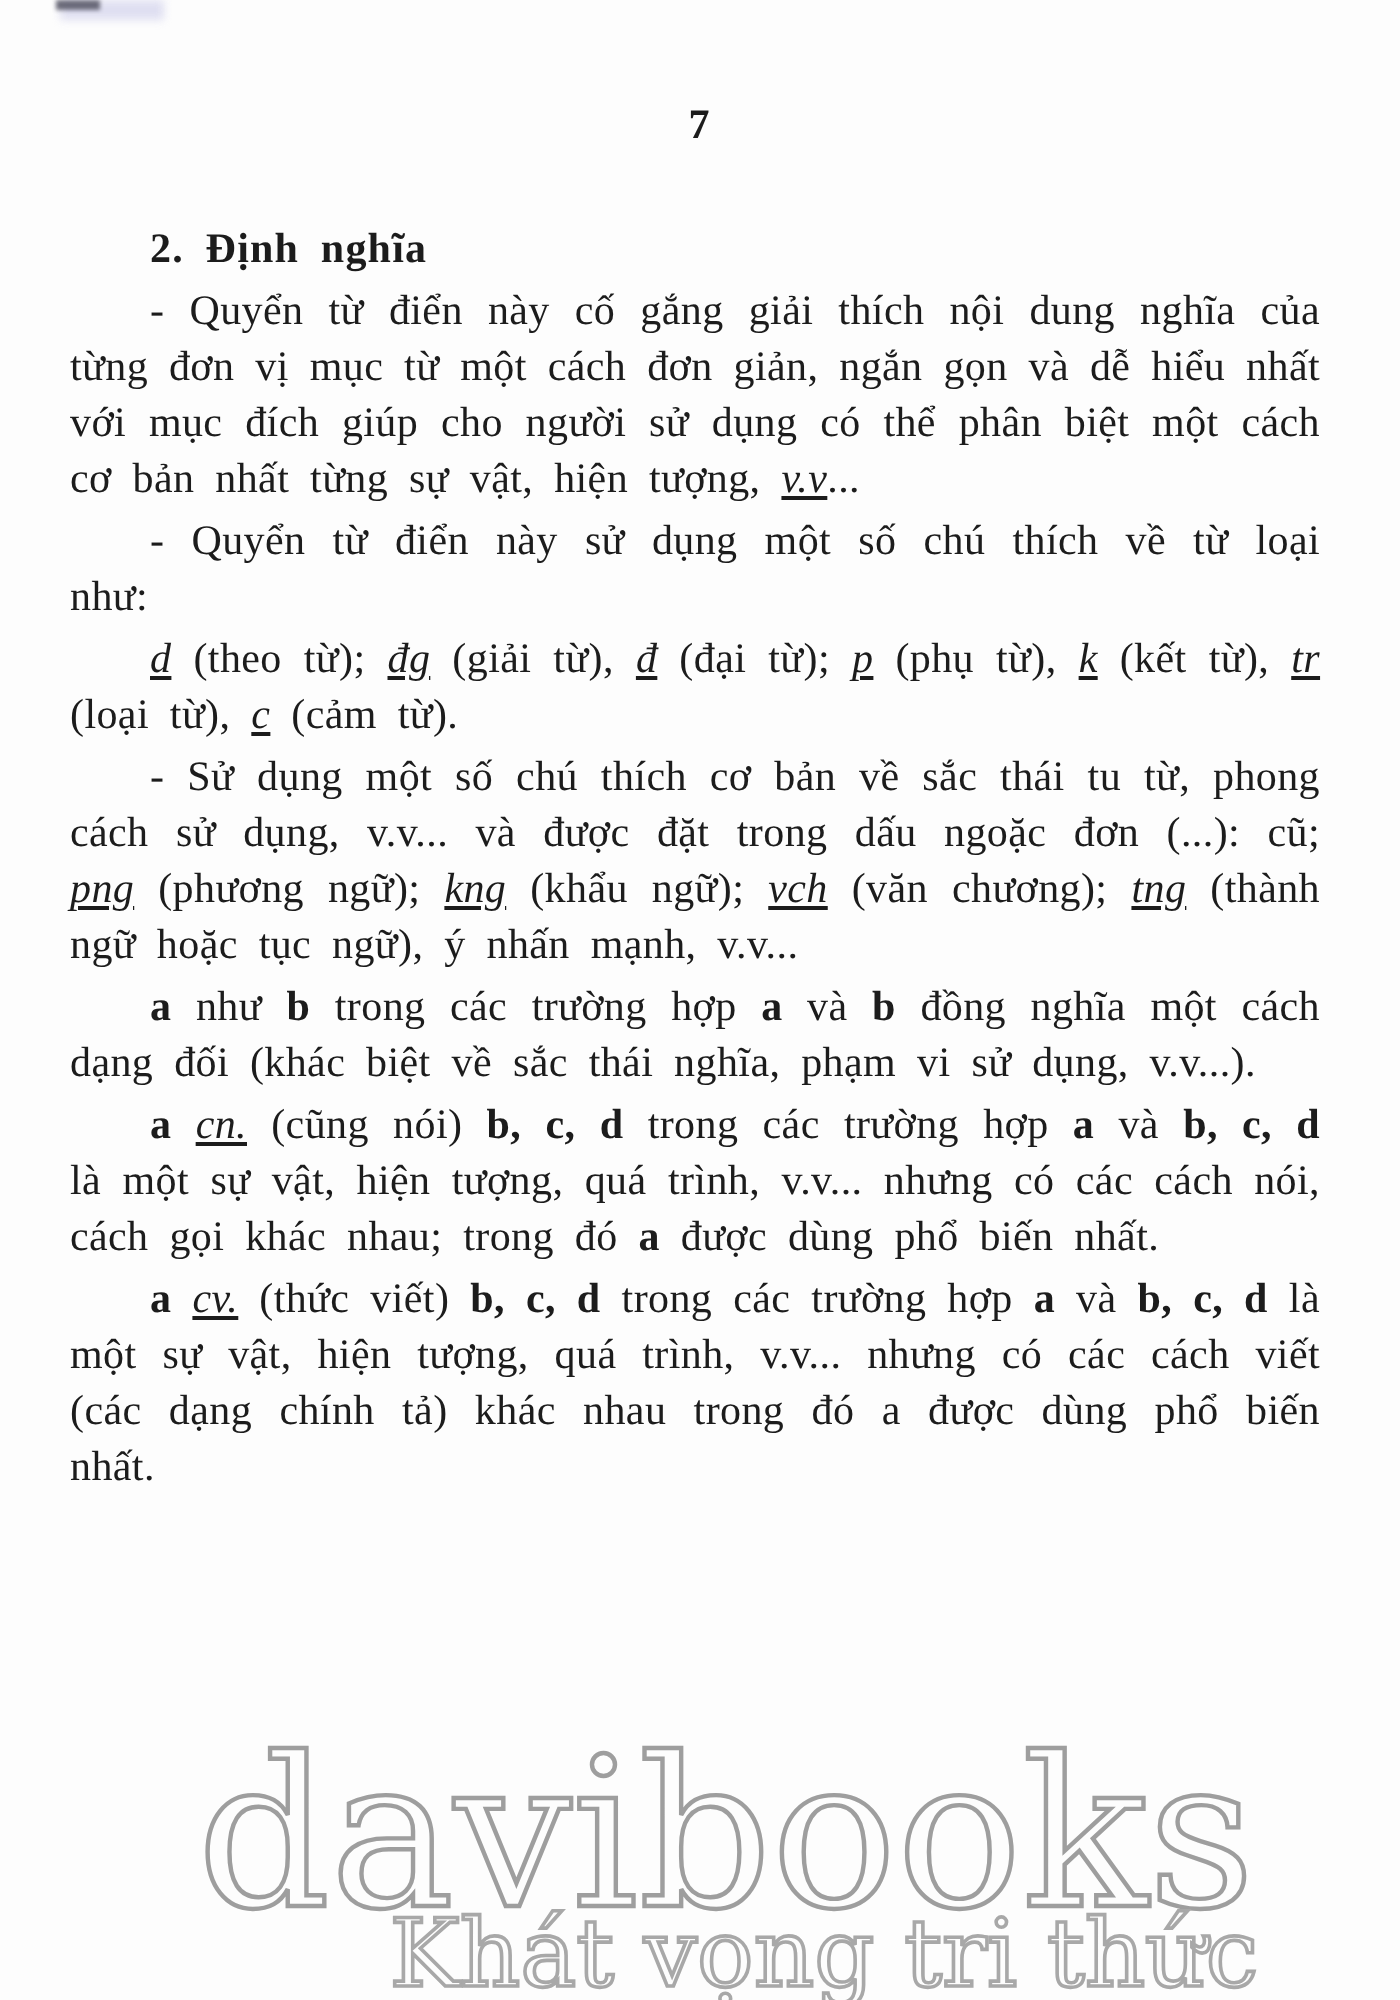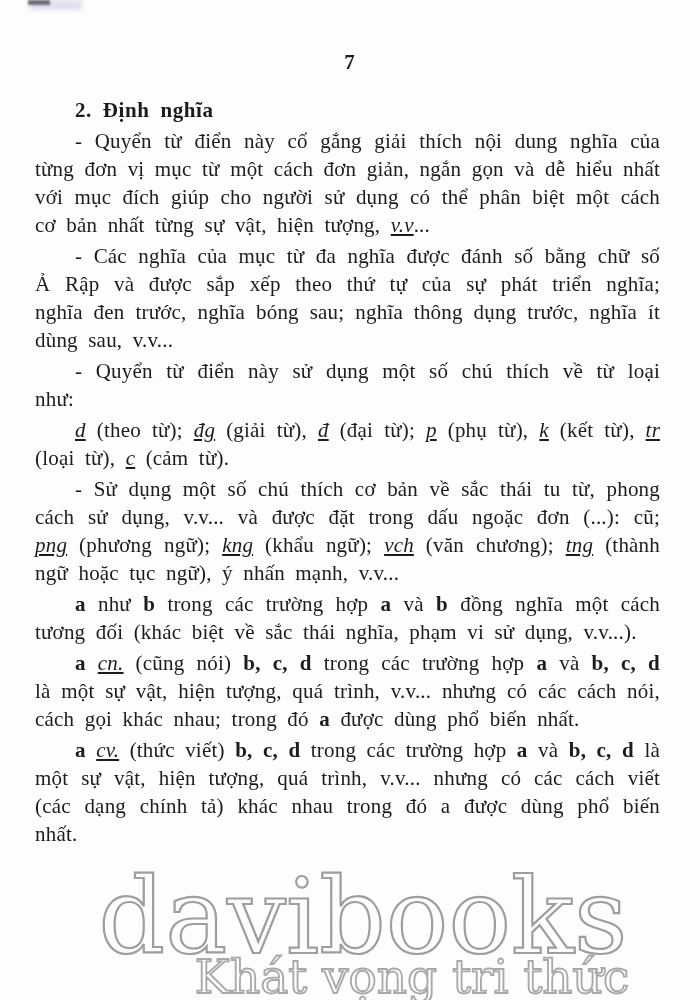--- a/index.html
+++ b/index.html
@@ -43,21 +43,21 @@
     word-spacing: 5px;
     letter-spacing: 0.2px;
   }
   .content p.para {
     margin: 3px 0;
     text-indent: 40px;
   }
   .content h2.heading {
     font-size: 21px;
     font-weight: bold;
-    margin: 9px 0 3px 0;
+    margin: 23px 0 3px 0;
     text-indent: 40px;
     letter-spacing: 0.6px;
   }
   .b { font-weight: bold; }
   .i { font-style: italic; text-decoration: underline; }
   .watermark {
     position: absolute;
     left: 0;
     top: 845px;
     pointer-events: none;
@@ -76,25 +76,24 @@
 <div class="page">
 
   <div class="scan-smudge-light"></div>
   <div class="scan-smudge-dark"></div>
 
   <div class="page-number">7</div>
 
   <div class="content">
       <h2 class="heading"><span>2. Định nghĩa</span></h2>
       <p class="para"><span>- Quyển từ điển này cố gắng giải thích nội dung nghĩa của từng đơn vị mục từ một cách đơn giản, ngắn gọn và dễ hiểu nhất với mục đích giúp cho người sử dụng có thể phân biệt một cách cơ bản nhất từng sự vật, hiện tượng, </span><span class="i">v.v</span><span>...</span></p>
-      <p class="para"><span>- Các nghĩa của mục từ đa nghĩa được đánh số bằng chữ số Ả Rập và được sắp xếp theo thứ tự của sự phát triển nghĩa; nghĩa đen trước, nghĩa bóng sau; nghĩa thông dụng trước, nghĩa ít dùng sau, v.v...</span></p>
       <p class="para"><span>- Quyển từ điển này sử dụng một số chú thích về từ loại như:</span></p>
       <p class="para"><span class="i">d</span><span> (theo từ); </span><span class="i">đg</span><span> (giải từ), </span><span class="i">đ</span><span> (đại từ); </span><span class="i">p</span><span> (phụ từ), </span><span class="i">k</span><span> (kết từ), </span><span class="i">tr</span><span> (loại từ), </span><span class="i">c</span><span> (cảm từ).</span></p>
       <p class="para"><span>- Sử dụng một số chú thích cơ bản về sắc thái tu từ, phong cách sử dụng, v.v... và được đặt trong dấu ngoặc đơn (...): cũ; </span><span class="i">png</span><span> (phương ngữ); </span><span class="i">kng</span><span> (khẩu ngữ); </span><span class="i">vch</span><span> (văn chương); </span><span class="i">tng</span><span> (thành ngữ hoặc tục ngữ), ý nhấn mạnh, v.v...</span></p>
-      <p class="para"><span class="b">a</span><span> như </span><span class="b">b</span><span> trong các trường hợp </span><span class="b">a</span><span> và </span><span class="b">b</span><span> đồng nghĩa một cách tương đối (khác biệt về sắc thái nghĩa, phạm vi sử dụng, v.v...).</span></p>
+      <p class="para"><span class="b">a</span><span> như </span><span class="b">b</span><span> trong các trường hợp </span><span class="b">a</span><span> và </span><span class="b">b</span><span> đồng nghĩa một cách dạng đối (khác biệt về sắc thái nghĩa, phạm vi sử dụng, v.v...).</span></p>
       <p class="para"><span class="b">a</span><span> </span><span class="i">cn.</span><span> (cũng nói) </span><span class="b">b, c, d</span><span> trong các trường hợp </span><span class="b">a</span><span> và </span><span class="b">b, c, d</span><span> là một sự vật, hiện tượng, quá trình, v.v... nhưng có các cách nói, cách gọi khác nhau; trong đó </span><span class="b">a</span><span> được dùng phổ biến nhất.</span></p>
       <p class="para"><span class="b">a</span><span> </span><span class="i">cv.</span><span> (thức viết) </span><span class="b">b, c, d</span><span> trong các trường hợp </span><span class="b">a</span><span> và </span><span class="b">b, c, d</span><span> là một sự vật, hiện tượng, quá trình, v.v... nhưng có các cách viết (các dạng chính tả) khác nhau trong đó a được dùng phổ biến nhất.</span></p>
     </div>
 
   <svg class="watermark" width="700" height="155">
     <text class="brand" x="363" y="108" text-anchor="middle" stroke="#9e9e9e">davibooks</text>
     <text class="tagline" x="412" y="148" text-anchor="middle" stroke="#a8a8a8">Khát vọng tri thức</text>
   </svg>
 
 </div>

